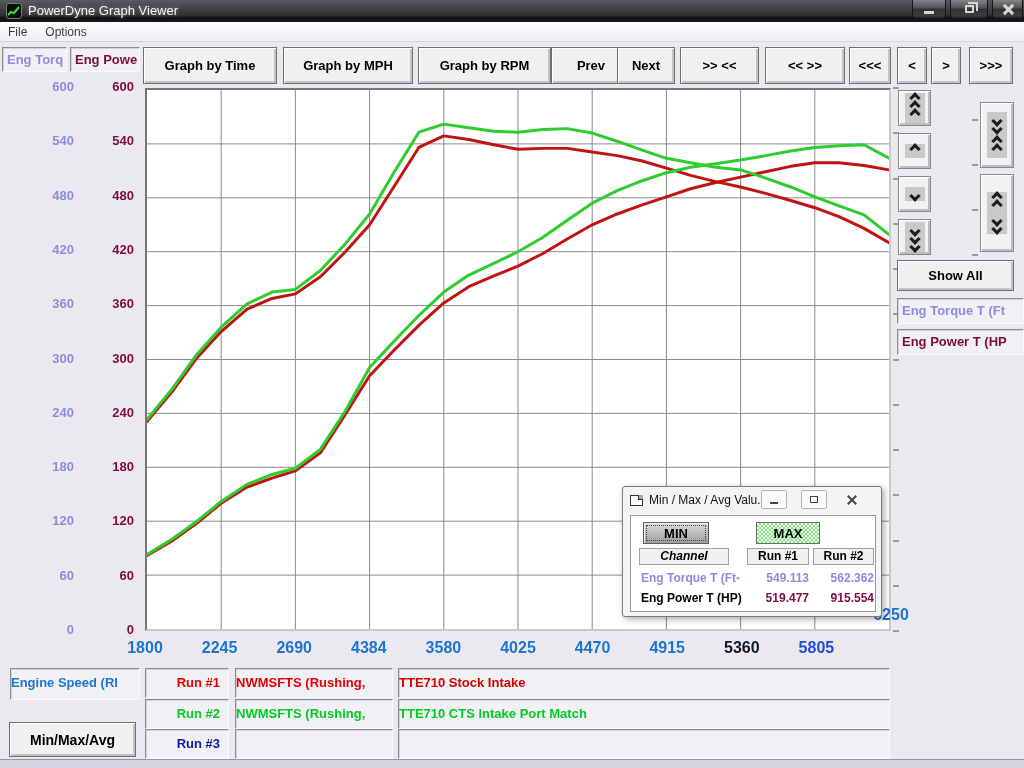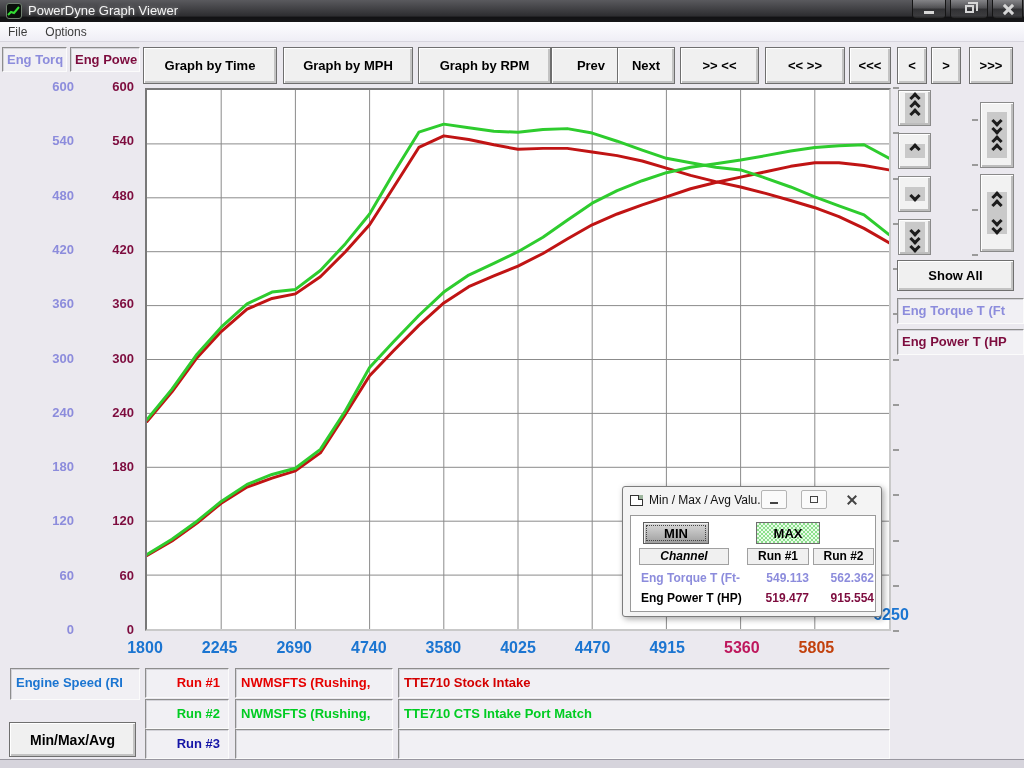--- a/index.html
+++ b/index.html
@@ -64,21 +64,21 @@
     justify-content:center; padding:3px 6px; }
   .chv { width:8px; height:8px; border:solid #1c1c1c; border-width:3px 0 0 3px; }
   .chv.up { transform:rotate(45deg); margin:-2px 0 2px 0; }
   .chv.dn { transform:rotate(225deg); margin:2px 0 -2px 0; }
   .legendbox { height:26px; line-height:24px; padding-left:4px; font-size:13px; font-weight:bold;
     white-space:nowrap; overflow:hidden; }
 
   
   .rowbox { height:30px; line-height:28px; font-size:13px; font-weight:bold; white-space:nowrap; overflow:hidden; }
   .runlabel { text-align:right; padding-right:8px; }
-  .padl { padding-left:5px; }
+  .padl { }
 
   
   .mmwin { left:622px; top:486px; width:260px; height:131px; background:#f4f4f4;
     border:1px solid #7c7c7c; border-radius:3px; box-shadow:2px 2px 6px rgba(0,0,0,.35); }
   .mmtitle { left:0; top:0; width:100%; height:26px; display:flex; align-items:center; padding-left:7px;
     font-size:12px; color:#111; }
   .mmicon { width:13px; height:11px; border:1px solid #333; background:#fff; position:relative; margin-right:6px; }
   .mmicon::before { content:""; position:absolute; right:-1px; top:-1px; width:4px; height:4px; background:#9db59d; border-left:1px solid #333; border-bottom:1px solid #333; }
   .mmbtn { position:absolute; top:3px; width:26px; height:19px; background:#fafafa; border:1px solid #b4b4b4;
     border-radius:2px; display:flex; align-items:center; justify-content:center; }
@@ -209,27 +209,27 @@
     <span class="ruler-tick" style="left: 893px; top: 222.75px;"></span>
     <span class="ruler-tick" style="left: 893px; top: 177.5px;"></span>
     <span class="ruler-tick" style="left: 893px; top: 132.25px;"></span>
     <span class="ruler-tick" style="left: 893px; top: 87px;"></span>
   </div>
 
 <div id="xticks">
     <span class="xtick" style="left: 115px; top: 639px; color: rgb(27, 117, 209);">1800</span>
     <span class="xtick" style="left: 189.6px; top: 639px; color: rgb(27, 117, 209);">2245</span>
     <span class="xtick" style="left: 264.2px; top: 639px; color: rgb(27, 117, 209);">2690</span>
-    <span class="xtick" style="left: 338.8px; top: 639px; color: rgb(27, 117, 209);">4740</span>
+    <span class="xtick" style="left: 338.8px; top: 639px; color: rgb(27, 117, 209);">4384</span>
     <span class="xtick" style="left: 413.4px; top: 639px; color: rgb(27, 117, 209);">3580</span>
     <span class="xtick" style="left: 488px; top: 639px; color: rgb(27, 117, 209);">4025</span>
     <span class="xtick" style="left: 562.6px; top: 639px; color: rgb(27, 117, 209);">4470</span>
     <span class="xtick" style="left: 637.2px; top: 639px; color: rgb(27, 117, 209);">4915</span>
-    <span class="xtick" style="left: 711.8px; top: 639px; color: #be185d;">5360</span>
-    <span class="xtick" style="left: 786.4px; top: 639px; color: #c2410c;">5805</span>
+    <span class="xtick" style="left: 711.8px; top: 639px; color: #0f172a;">5360</span>
+    <span class="xtick" style="left: 786.4px; top: 639px; color: #1d4ed8;">5805</span>
     <span class="xtick" style="left: 861px; top: 606px; color: rgb(27, 117, 209);">6250</span>
   </div>
 
 <div class="abs scrollbtn" style="left:898px;top:90px;width:33px;height:36px;">
   <span class="scroll-inner">
       <i class="chv up"></i>
       <i class="chv up"></i>
       <i class="chv up"></i>
     </span>
 </div>

